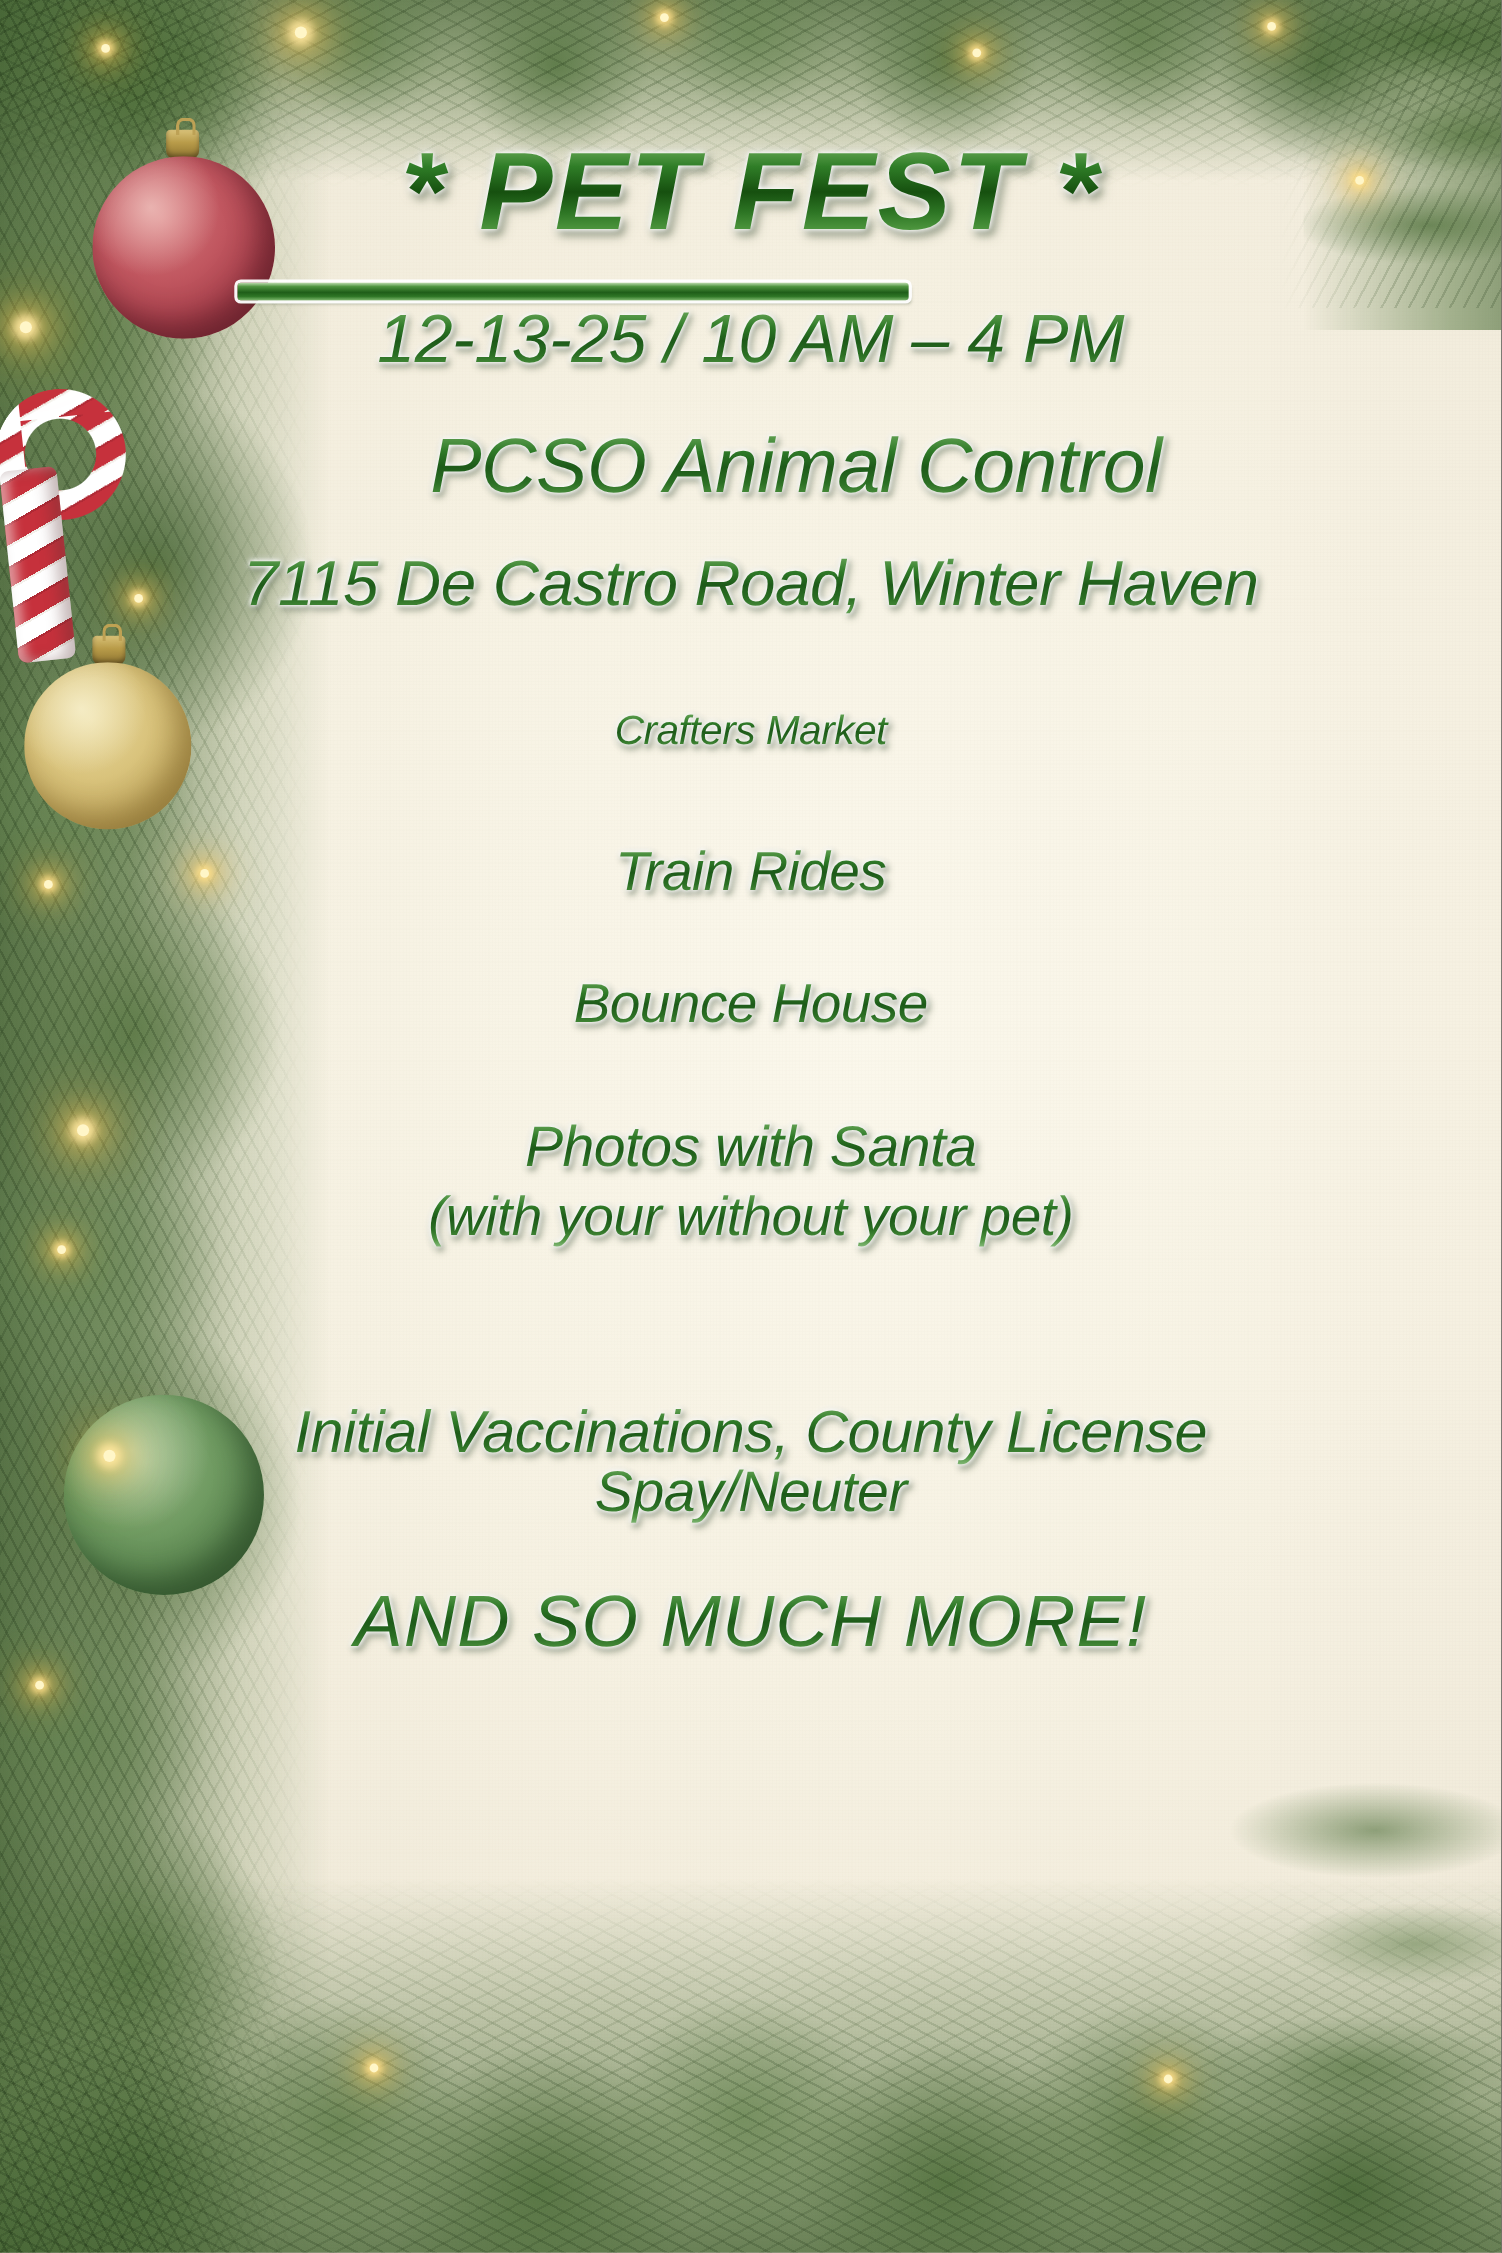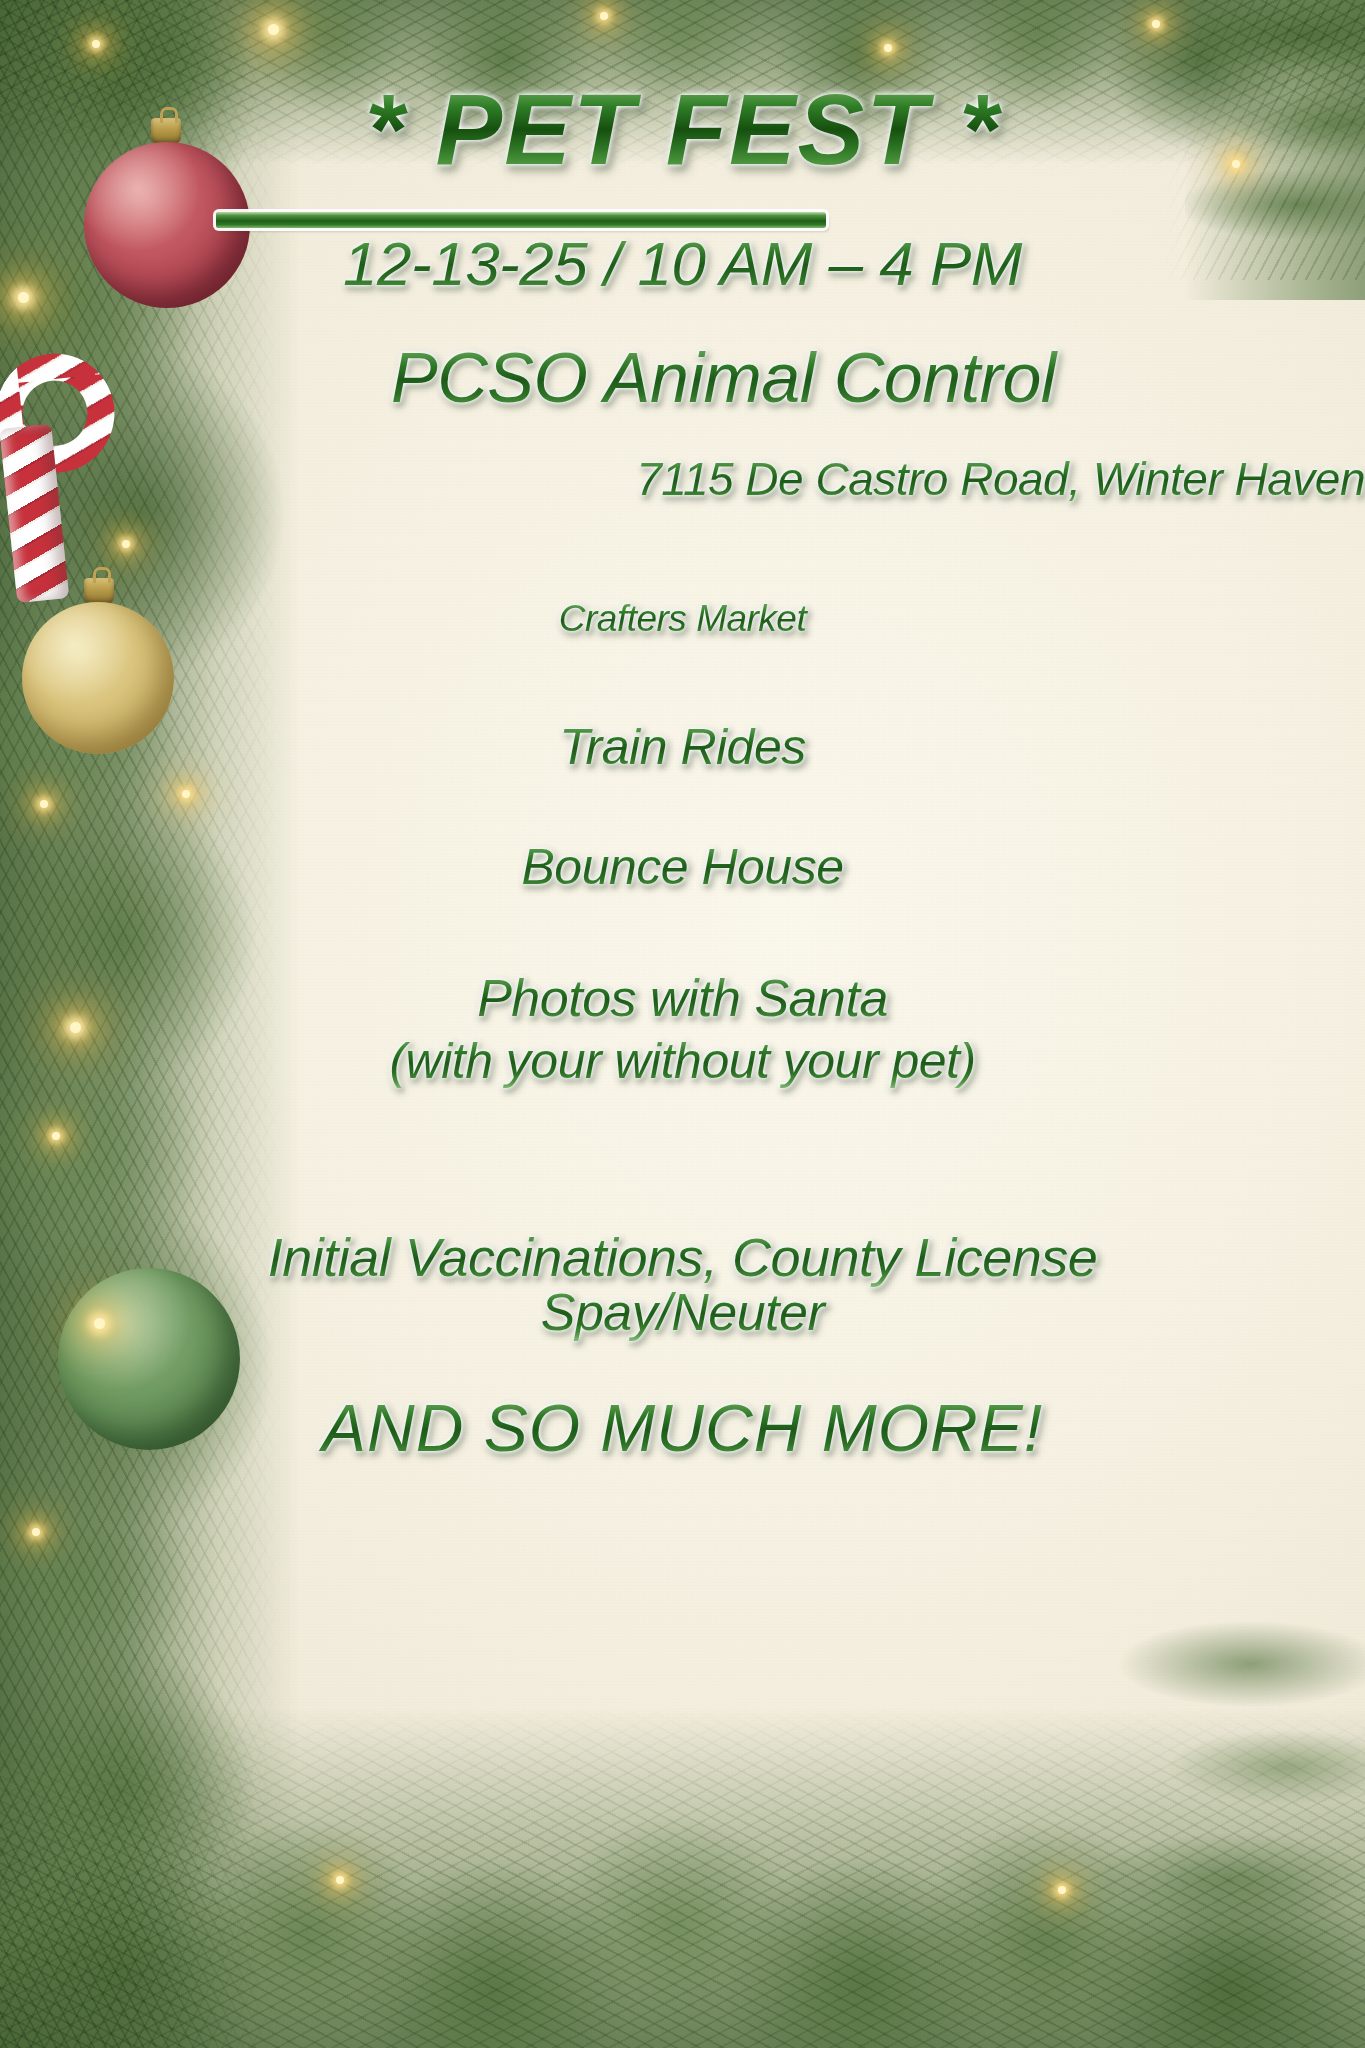--- a/index.html
+++ b/index.html
@@ -243,20 +243,21 @@
       0 0 8px 6px rgba(255,232,160,.9),
       0 0 24px 14px rgba(255,206,96,.5),
       0 0 48px 26px rgba(255,188,56,.22);
   }
 
   
   .content {
     position: absolute;
     inset: 0;
     z-index: 20;
+    margin-top: 45px;
   }
   .line {
     position: absolute;
     width: 100%;
     text-align: center;
     white-space: nowrap;
     color: #2b6a22;
     font-weight: 400;
     font-style: italic;
     letter-spacing: -0.5px;
@@ -296,21 +297,21 @@
     width: 610px;
     height: 16px;
     border-radius: 3px;
     background: linear-gradient(180deg, #bddcae 0%, #4f9440 22%, #1f5e19 55%, #2e7526 78%, #7cb86c 100%);
     box-shadow: 0 0 0 3px rgba(255,255,255,.95), 2px 3px 3px rgba(40,60,30,.35);
     z-index: 20;
   }
 
   .l-date    { top: 228px; font-size: 62px; }
   .l-venue   { top: 338px; font-size: 70px; padding-left: 41px; }
-  .l-address { top: 452px; font-size: 46px; text-align: right; }
+  .l-address { top: 452px; font-size: 58px; }
 
   .l-act1 { top: 598px; font-size: 37px; }
   .l-act2 { top: 718px; font-size: 50px; }
   .l-act3 { top: 838px; font-size: 50px; }
 
   .l-santa  { top: 968px; font-size: 52px; }
   .l-santa2 { top: 1032px; font-size: 50px; }
 
   .l-adopt1 { top: 1152px; font-size: 54px; }
   .l-adopt2 { top: 1226px; font-size: 54px; }

